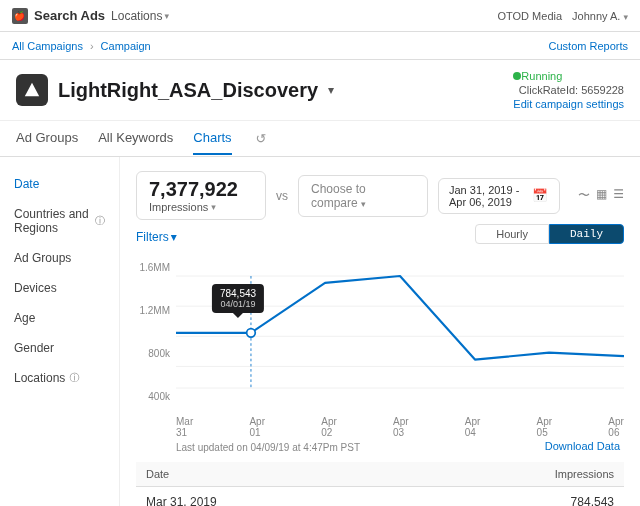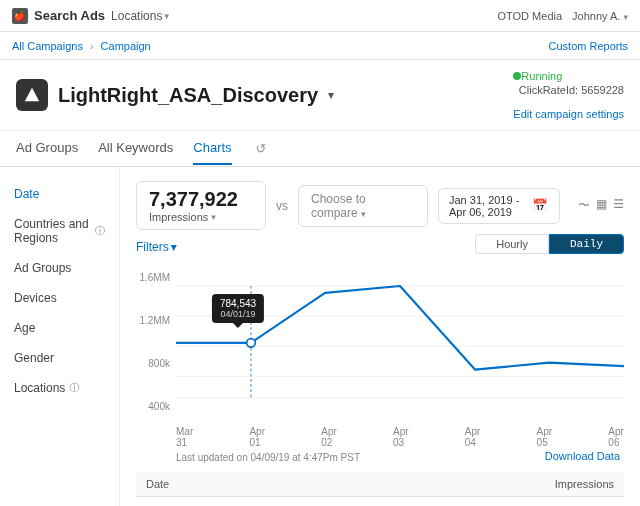--- a/index.html
+++ b/index.html
@@ -34,21 +34,21 @@
       border-bottom: 1px solid #eee;
     }
     .campaign-left { display: flex; align-items: center; gap: 10px; }
     .campaign-icon { width: 32px; height: 32px; background: #333; border-radius: 6px; display: flex; align-items: center; justify-content: center; }
     .campaign-icon svg { fill: #fff; width: 18px; height: 18px; }
     .campaign-title { font-size: 20px; font-weight: 600; color: #1d1d1f; }
     .campaign-right { text-align: right; font-size: 11px; }
     .campaign-status { display: flex; align-items: center; color: #2db34a; font-weight: 500; }
     .status-dot { width: 8px; height: 8px; border-radius: 50%; background: #2db34a; }
     .campaign-id { color: #555; margin-top: 2px; }
-    .campaign-edit { color: #0070c9; margin-top: 12px; cursor: pointer; }
+    .campaign-edit { color: #0070c9; margin-top: 2px; cursor: pointer; }
 
     
     .tab-bar {
       background: #fff; border-bottom: 1px solid #ddd;
       padding: 0 16px; display: flex; align-items: center; gap: 20px; height: 36px;
     }
     .tab-item { font-size: 13px; color: #555; padding: 8px 0; cursor: pointer; border-bottom: 2px solid transparent; }
     .tab-item.active { color: #0070c9; border-bottom: 2px solid #0070c9; font-weight: 500; }
     .tab-refresh { color: #999; font-size: 13px; cursor: pointer; margin-left: 4px; }
 

